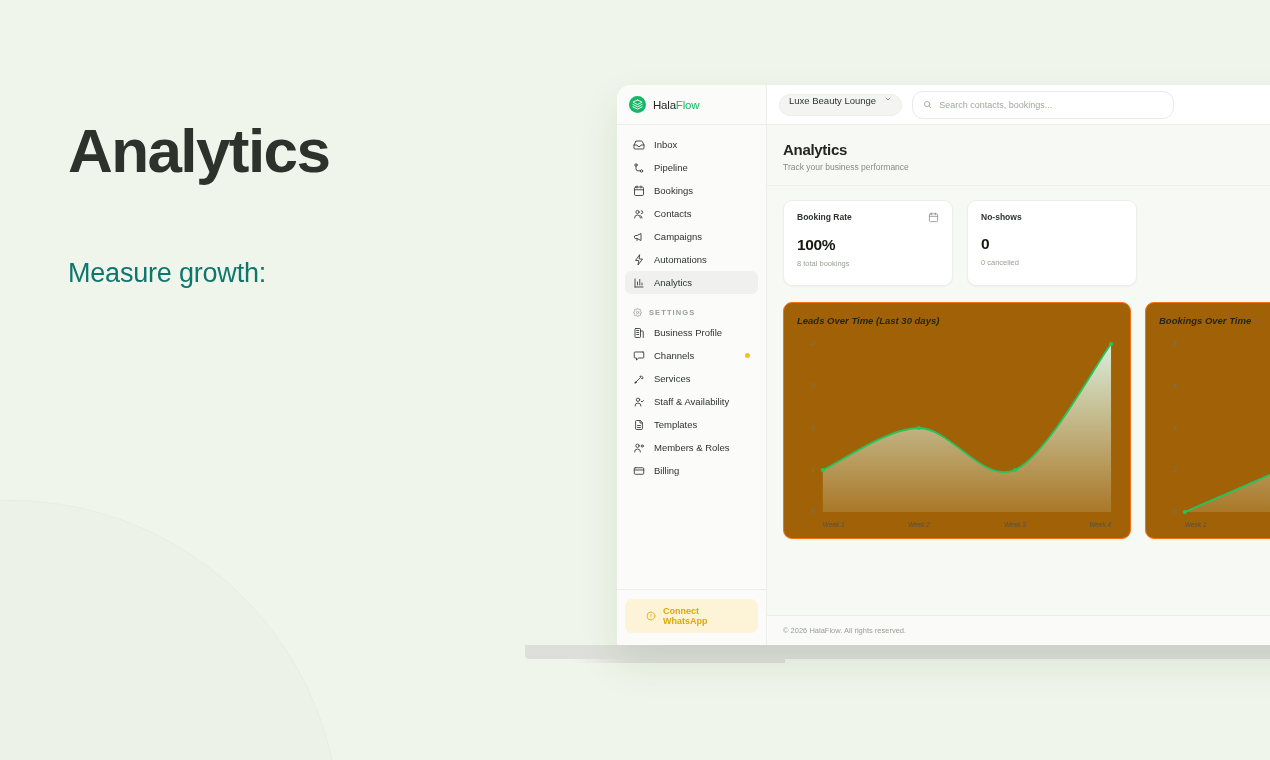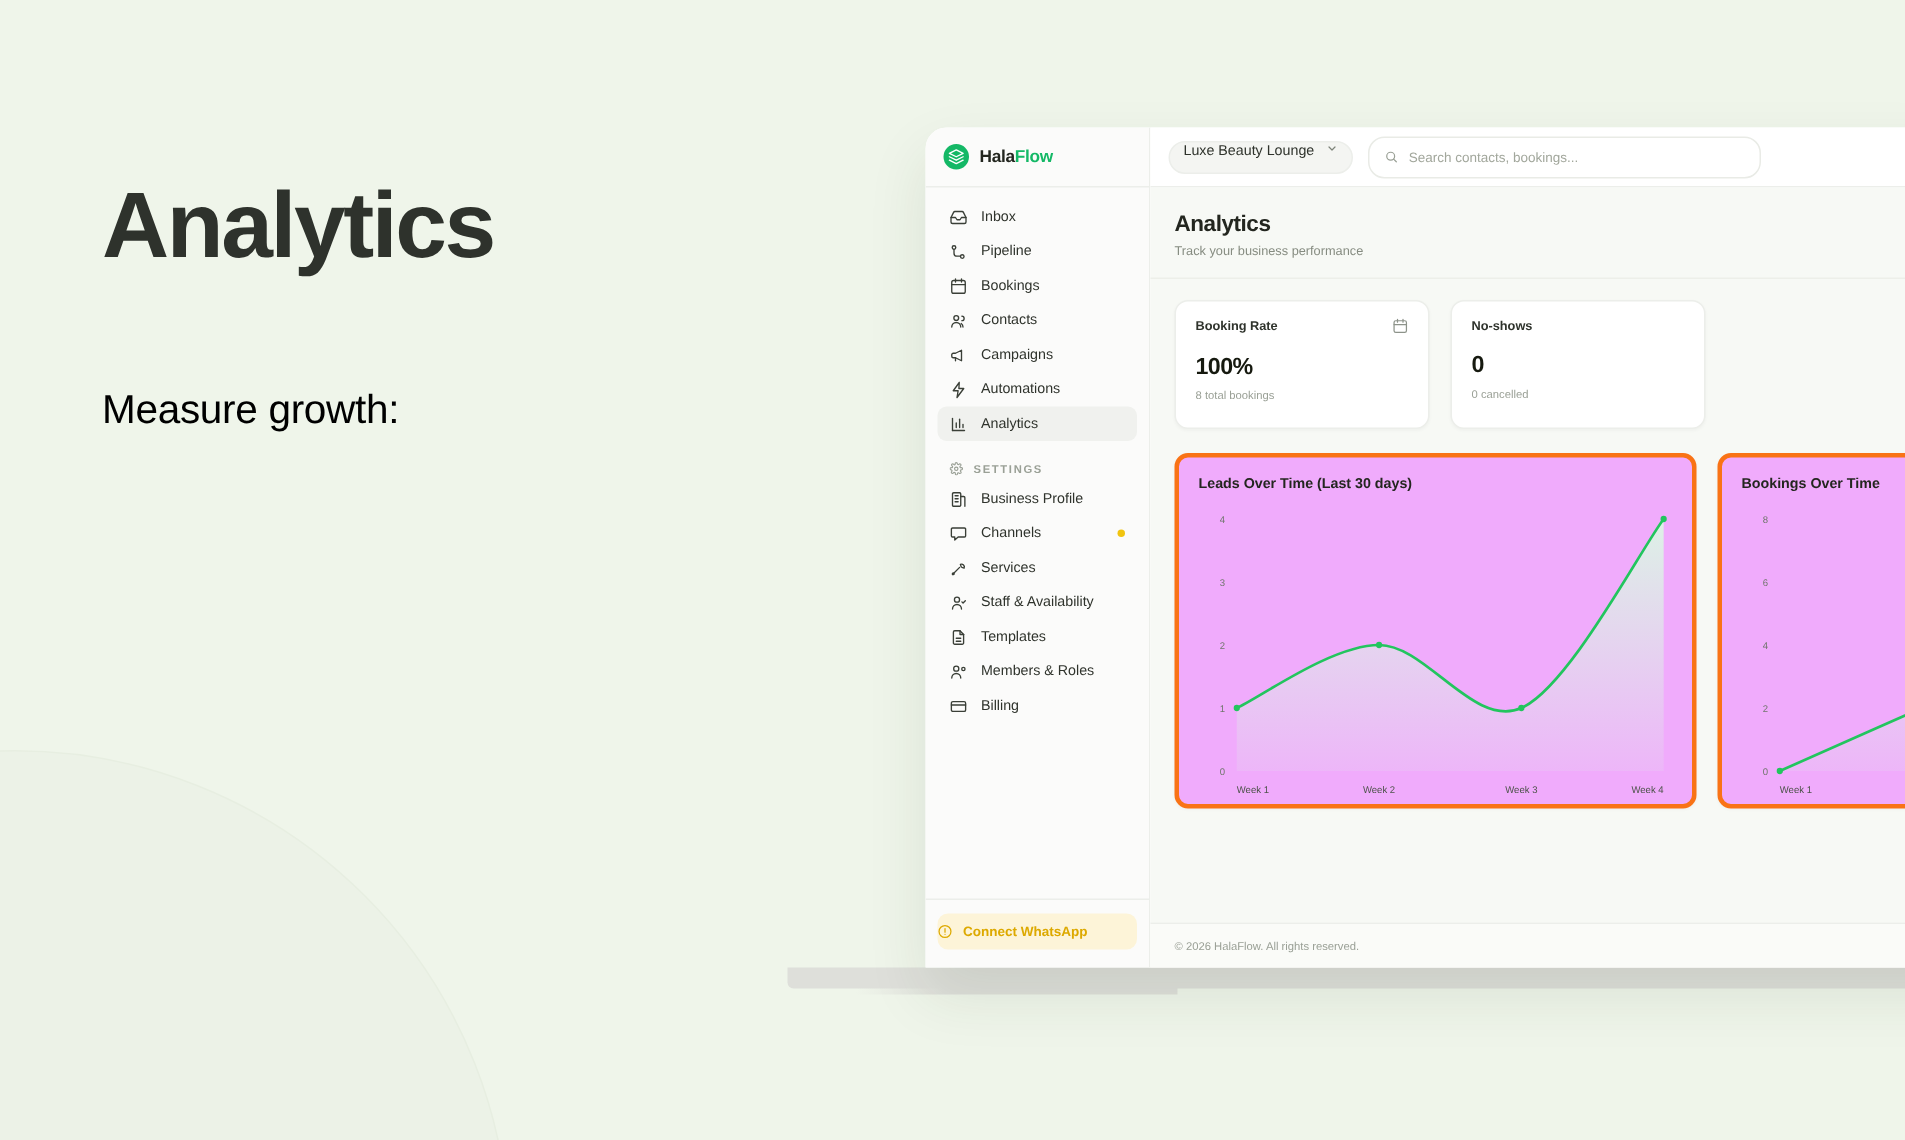--- a/index.html
+++ b/index.html
@@ -22,21 +22,21 @@
   }
 
   
   .hero { position: absolute; left: 68px; top: 118px; width: 530px; }
   .hero-title {
     font-size: 62px; font-weight: 700; color: #2e322c;
     letter-spacing: -1.6px; line-height: 1.05;
   }
   .hero-sub {
     margin-top: 64px;
-    font-size: 27px; color: #000000; line-height: 1.98;
+    font-size: 27px; color: #0f766e; line-height: 1.98;
     font-weight: 400; letter-spacing: -0.2px;
   }
   .hero-sub div { white-space: nowrap; }
 
   
   .base-shadow {
     position: absolute; left: 525px; top: 645px;
     width: 760px; height: 14px;
     background: #dedfda;
     border-radius: 0 0 4px 4px;
@@ -71,21 +71,21 @@
     height: 40px; display: flex; align-items: center; gap: 7px;
     padding: 0 12px;
     border-bottom: 1px solid #eceeea;
   }
   .brand-mark {
     width: 17px; height: 17px; border-radius: 50%;
     background: #14b866;
     display: flex; align-items: center; justify-content: center;
     flex: 0 0 17px;
   }
-  .brand-name { font-size: 11.5px; font-weight: 700; color: #23261f; letter-spacing: -0.2px; }
+  .brand-name { font-size: 11.5px; font-weight: 400; color: #23261f; letter-spacing: -0.2px; }
   .brand-name .accent { color: #14b866; }
 
   .nav { padding: 8px 8px 0 8px; flex: 1; overflow: hidden; }
   .nav-item {
     display: flex; align-items: center; gap: 9px;
     height: 23px; padding: 0 8px; border-radius: 6px;
     font-size: 9.5px; color: #2f332c; cursor: pointer;
     position: relative;
   }
   .nav-item.active { background: #f0f1ee; }
@@ -99,21 +99,21 @@
     display: flex; align-items: center; gap: 7px;
     margin: 14px 0 4px 0; padding: 0 8px;
     font-size: 7.5px; letter-spacing: 1.1px; color: #9aa096; font-weight: 600;
   }
   .nav-section svg { width: 9px; height: 9px; display:block; }
 
   .side-footer { padding: 9px 8px 12px 8px; border-top: 1px solid #eceeea; }
   .wa-banner {
     display: flex; align-items: center; gap: 7px;
     background: #fdf4d8; border-radius: 7px;
-    padding: 7px 0;
+    padding: 7px 21px;
     font-size: 9px; font-weight: 700; color: #dda900;
     cursor: pointer;
   }
   .wa-banner svg { width: 10px; height: 10px; flex: 0 0 10px; }
 
   
   .main { flex: 1; display: flex; flex-direction: column; min-width: 0; background: #ffffff; }
   .topbar {
     height: 40px; flex: 0 0 40px;
     display: flex; align-items: center; gap: 10px;
@@ -163,24 +163,25 @@
   .stat-top { display: flex; align-items: flex-start; justify-content: space-between; }
   .stat-label { font-size: 8.5px; font-weight: 700; color: #2f332c; }
   .stat-ico { color: #8d938a; }
   .stat-ico svg { width: 11px; height: 11px; display: block; }
   .stat-value { margin-top: 13px; font-size: 15.5px; font-weight: 700; color: #16190f; letter-spacing: -0.4px; }
   .stat-note { margin-top: 5px; font-size: 7.5px; color: #9aa096; }
 
   
   .charts-row { display: flex; gap: 14px; margin-top: 16px; }
   .chart-card {
-    background: #f0abfc; border: 3px solid #f97316; border-radius: 9px;
+    background: #a16207; border: 1px solid #f97316; border-radius: 9px;
     padding: 12px 13px 10px 13px;
     box-shadow: 0 1px 2px rgba(30,40,20,.03);
     height: 237px;
+    font-style: italic;
   }
   .chart-card.leads { flex: 0 0 348px; }
   .chart-card.bookings { flex: 0 0 348px; }
   .chart-title { font-size: 9.5px; font-weight: 700; color: #23261f; white-space: nowrap; }
   .plot { position: relative; margin-top: 10px; height: 198px; }
   .plot svg { display: block; width: 100%; height: 100%; }
   .tickY { font-size: 6.5px; fill: #6f756b; font-family: "Liberation Sans", sans-serif; }
   .tickX { font-size: 6.5px; fill: #4d534a; font-family: "Liberation Sans", sans-serif; }
 
   

